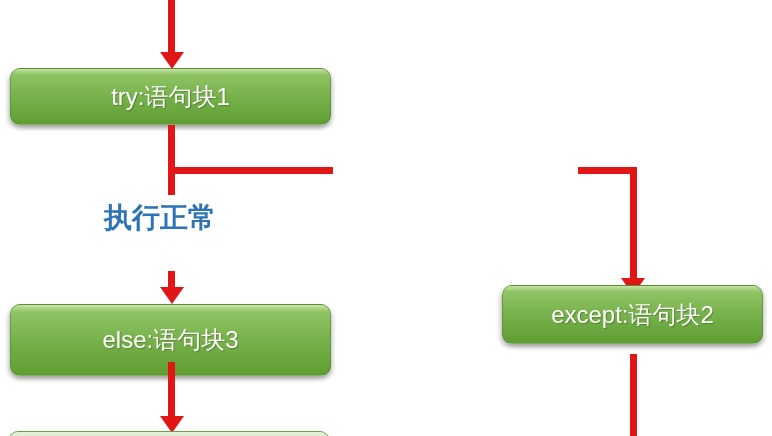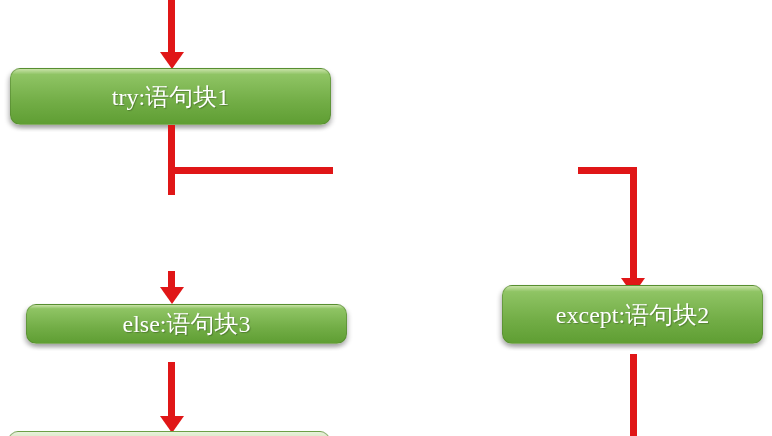--- a/index.html
+++ b/index.html
@@ -27,21 +27,21 @@
     border-top:17px solid var(--line-red);
   }
   .node{
     position:absolute;
     background:linear-gradient(to bottom,#c9e2a8 0%,var(--node-green-top) 10%,#72ad46 60%,var(--node-green-bottom) 100%);
     border:1px solid rgba(80,130,45,0.55);
     border-radius:10px;
     box-shadow:-2px 3px 4px rgba(0,0,0,0.22), 2px 3px 4px rgba(0,0,0,0.18);
     display:flex;align-items:center;justify-content:center;
     color:var(--node-text);
-    font-family:Liberation Serif, serif;
+    font-family:Liberation Sans, sans-serif;
     font-size:24px;
     text-shadow:1px 1px 1px rgba(0,0,0,0.25);
     box-sizing:border-box;
   }
   .edge-label{
     position:absolute;
     color:var(--label-blue);
     font-weight:bold;
     font-size:28px;
     line-height:33px;
@@ -62,26 +62,27 @@
   </div>
 
   <div class="vline" style="left:168px;top:125px;height:70px"></div>
 
   <div class="hline" style="left:168px;top:167px;width:165px"></div>
   <div class="hline" style="left:578px;top:167px;width:59px"></div>
   <div class="vline" style="left:630px;top:167px;height:112px"></div>
   <div class="arrow-down" style="left:621px;top:278px"></div>
 
   <div class="edge-label" style="left:60px;top:201px;width:200px">
+    <div>执行正常</div>
   </div>
 
   <div class="vline" style="left:168px;top:271px;height:18px"></div>
   <div class="arrow-down" style="left:160px;top:287px"></div>
 
-  <div class="node" style="left:26px;top:304px;width:321px;height:40px">
+  <div class="node" style="left:10px;top:304px;width:321px;height:72px">
     <span>else:语句块3</span>
   </div>
 
   <div class="node" style="left:502px;top:285px;width:261px;height:59px">
     <span>except:语句块2</span>
   </div>
 
   <div class="vline" style="left:168px;top:362px;height:55px"></div>
   <div class="arrow-down" style="left:160px;top:416px"></div>
 

